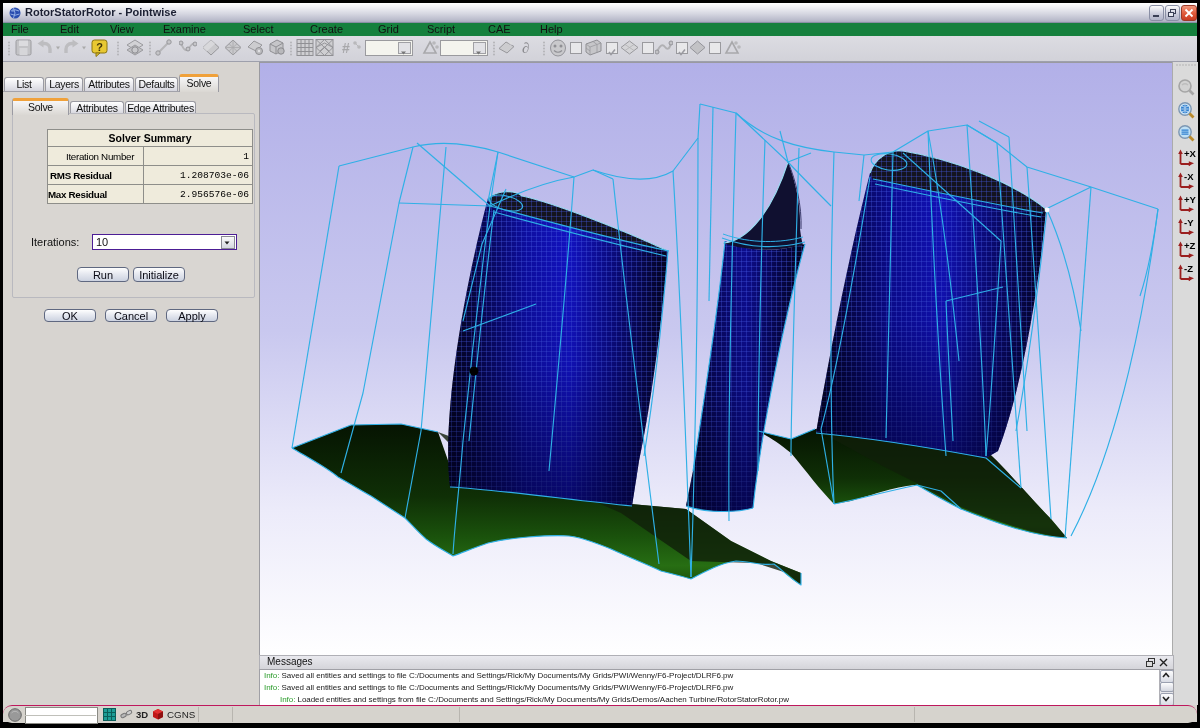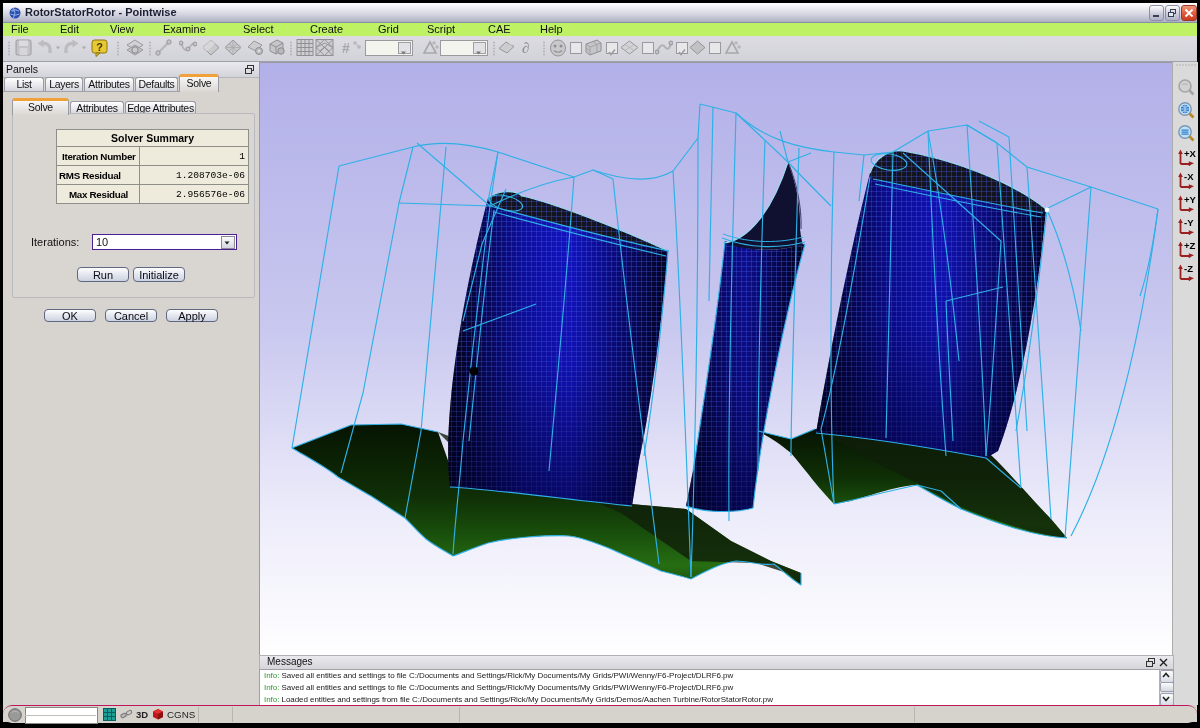--- a/index.html
+++ b/index.html
@@ -10,21 +10,21 @@
   #win{left:3px;top:3px;width:1194px;height:719px;background:#d6d3cf;}
   #titlebar{left:0;top:0;width:1194px;height:19px;
     background:linear-gradient(#ffffff 0%,#f2f2f6 20%,#d7d8e2 55%,#b9bbcb 90%,#aaacc0 100%);
     border-bottom:1px solid #8890a4;}
   #titletext{left:22px;top:3px;font-size:11px;font-weight:bold;color:#1c2033;}
   .winbtn{top:2px;width:13px;height:14px;border-radius:3px;border:1px solid #8a8fa5;
     background:linear-gradient(#fdfdfe,#c7c9d9 60%,#b2b5c9);}
   #btnmin{left:1146px;} #btnmax{left:1162px;}
   #btnclose{left:1178px;width:14px;background:linear-gradient(#f0977e,#e05939 55%,#c83c22);border-color:#9c3a28;}
   .winbtn svg{position:absolute;left:0;top:0;}
-  #menubar{left:0;top:20px;width:1194px;height:13px;background:#bef264;font-size:11px;color:#111;}
+  #menubar{left:0;top:20px;width:1194px;height:13px;background:#15803d;font-size:11px;color:#111;}
   #menubar span{position:absolute;top:0px;}
   #toolbar{left:0;top:33px;width:1194px;height:25px;
      background:linear-gradient(#dcdce2,#d2d2d9);border-bottom:1px solid #9ea0ac;}
   
   #leftdock{left:0;top:59px;width:256px;height:643px;background:#d7d4d0;border-right:1px solid #a9a9a9;}
   #panelhdr{left:0;top:0;width:256px;height:15px;background:linear-gradient(#e9e9ee,#d3d3da);
     border-bottom:1px solid #b5b5bc;font-size:10.5px;color:#111;}
   .tab{position:absolute;box-sizing:border-box;text-align:center;font-size:10.5px;color:#111;letter-spacing:-0.3px;
     background:linear-gradient(#ffffff,#e7e7ec 60%,#d5d5dd);
     border:1px solid #9a9aa2;border-bottom:none;border-radius:3px 3px 0 0;}
@@ -270,55 +270,48 @@
       <path d="M8.5 1 L16 7.5 L8.5 14 L1 7.5 Z" fill="#c2c2c5" stroke="#94949a"></path>
     </svg>
     <div class="abs" style="left:706px;top:6px;width:10px;height:10px;background:#e8e8ea;border:1px solid #9a9a9e;"></div>
     <svg class="abs" style="left:720px;top:3px" width="18" height="17" viewBox="0 0 18 17">
       <path d="M3 14 L9 3 L15 14 Z" fill="none" stroke="#a8a8ab" stroke-width="1.6"></path>
       <circle cx="13" cy="4" r="1.8" fill="#b8b8bb"></circle>
         <circle cx="16" cy="8" r="1.8" fill="#b8b8bb"></circle>
     </svg>
   </div>
   <div id="leftdock" class="abs">
-    <div id="panelhdr" class="abs">
-        <span style="position:absolute;left:3px;top:1px">Panels</span>
-      <svg style="position:absolute;right:5px;top:3px" width="9" height="9" viewBox="0 0 9 9">
-        <rect x="2.5" y="0.5" width="6" height="5" fill="none" stroke="#333"></rect>
-        <rect x="0.5" y="3.5" width="6" height="5" fill="#ddd" stroke="#333"></rect>
-      </svg>
-    </div>
 
     <div class="tab" style="left:1px;top:15px;width:40px;height:14px;line-height:13px;">List</div>
     <div class="tab" style="left:42px;top:15px;width:38px;height:14px;line-height:13px;">Layers</div>
     <div class="tab" style="left:81px;top:15px;width:50px;height:14px;line-height:13px;">Attributes</div>
     <div class="tab" style="left:132px;top:15px;width:43px;height:14px;line-height:13px;">Defaults</div>
     <div class="tab active" style="left:176px;top:12px;width:40px;height:18px;line-height:13px;">Solve</div>
     <div class="abs" style="left:0;top:29px;width:216px;height:1px;background:#a2a2aa;"></div>
 
     <div class="tab active" style="left:9px;top:36px;width:57px;height:17px;line-height:12px;">Solve</div>
     <div class="tab" style="left:67px;top:39px;width:54px;height:13px;line-height:12px;">Attributes</div>
     <div class="tab" style="left:122px;top:39px;width:71px;height:13px;line-height:12px;">Edge Attributes</div>
 
     <div id="groupbox" class="abs" style="left:9px;top:51px;width:241px;height:183px;"></div>
-    <table class="solver" style="left:53px;top:67px;">
+    <table class="solver" style="left:44px;top:67px;">
       <tbody>
           <tr>
             <td colspan="2" style="width:146px;height:16px;text-align:center;font-weight:bold;">Solver Summary</td>
           </tr>
       <tr>
-            <td style="width:77px;height:18px;font-weight:bold;padding-left:5px;font-size:9.8px;letter-spacing:-0.3px;">Iteration Number</td>
+            <td style="width:77px;height:18px;font-weight:normal;padding-left:18px;font-size:9.8px;letter-spacing:-0.3px;">Iteration Number</td>
           <td style="width:65px;text-align:right;font-family:'Liberation Mono',monospace;font-size:9.6px;padding-right:3px;">1</td>
           </tr>
       <tr>
             <td style="height:18px;font-weight:bold;padding-left:2px;font-size:9.8px;letter-spacing:-0.3px;">RMS Residual</td>
           <td style="text-align:right;font-family:'Liberation Mono',monospace;font-size:9.6px;padding-right:3px;padding-left:36px;">1.208703e-06</td>
           </tr>
       <tr>
-            <td style="height:18px;font-weight:bold;padding-left:12px;font-size:9.8px;letter-spacing:-0.3px;">Max Residual</td>
+            <td style="height:18px;font-weight:bold;padding-left:0;font-size:9.8px;letter-spacing:-0.3px;">Max Residual</td>
           <td style="text-align:right;font-family:'Liberation Mono',monospace;font-size:9.6px;padding-right:3px;">2.956576e-06</td>
           </tr>
     </tbody>
       </table>
 
     <span class="abs" style="left:21px;top:174px;font-size:11px;color:#111;margin-left:7px;">Iterations:</span>
     <div class="abs" style="left:89px;top:172px;width:143px;height:14px;background:#fff;border:1px solid #4c1d95;">
       <span style="position:absolute;left:3px;top:1px;font-size:11px;color:#111;">10</span>
       <div style="position:absolute;right:1px;top:1px;width:12px;height:11px;background:linear-gradient(#fafafa,#d4d7e0);border:1px solid #8a8a94;">
         <svg width="10" height="9" viewBox="0 0 10 9" style="position:absolute;left:0;top:1px">
@@ -576,21 +569,21 @@
         <rect x="2.5" y="0.5" width="6" height="5" fill="none" stroke="#333"></rect>
         <rect x="0.5" y="3.5" width="6" height="5" fill="#ddd" stroke="#333"></rect>
       </svg>
       <svg style="position:absolute;right:5px;top:2px" width="9" height="9" viewBox="0 0 9 9">
         <path d="M1 1 L8 8 M8 1 L1 8" stroke="#222" stroke-width="1.4"></path>
       </svg>
     </div>
     <div id="msglist" class="abs">
       <div style="margin:1px 0 0 4px"><span class="info">Info:</span> Saved all entities and settings to file C:/Documents and Settings/Rick/My Documents/My Grids/PWI/Wenny/F6-Project/DLRF6.pw</div>
       <div style="margin:1px 0 0 4px"><span class="info">Info:</span> Saved all entities and settings to file C:/Documents and Settings/Rick/My Documents/My Grids/PWI/Wenny/F6-Project/DLRF6.pw</div>
-      <div style="margin:2px 0 0 4px"><span class="info">Info:</span> Loaded entities and settings from file C:/Documents and Settings/Rick/My Documents/My Grids/Demos/Aachen Turbine/RotorStatorRotor.pw</div>
+      <div style="margin:2px 0 0 20px"><span class="info">Info:</span> Loaded entities and settings from file C:/Documents and Settings/Rick/My Documents/My Grids/Demos/Aachen Turbine/RotorStatorRotor.pw</div>
       <div style="position:absolute;right:0;top:0;width:13px;height:36px;background:#e6e6ea;border-left:1px solid #b0b0b6;">
         <div style="position:absolute;left:0;top:0;width:12px;height:11px;background:linear-gradient(#fcfcfd,#d8dbe4);border:1px solid #9aa0b0;border-radius:2px;">
           <svg width="10" height="9">
               <path d="M2 6 L5 2.5 L8 6" stroke="#222" stroke-width="1.6" fill="none"></path>
             </svg>
         </div>
         <div style="position:absolute;left:0;top:12px;width:12px;height:8px;background:linear-gradient(#fcfcfd,#d4d7e0);border:1px solid #9aa0b0;border-radius:2px;"></div>
         <div style="position:absolute;left:0;top:23px;width:12px;height:11px;background:linear-gradient(#fcfcfd,#d8dbe4);border:1px solid #9aa0b0;border-radius:2px;">
           <svg width="10" height="9">
               <path d="M2 3 L5 6.5 L8 3" stroke="#222" stroke-width="1.6" fill="none"></path>

